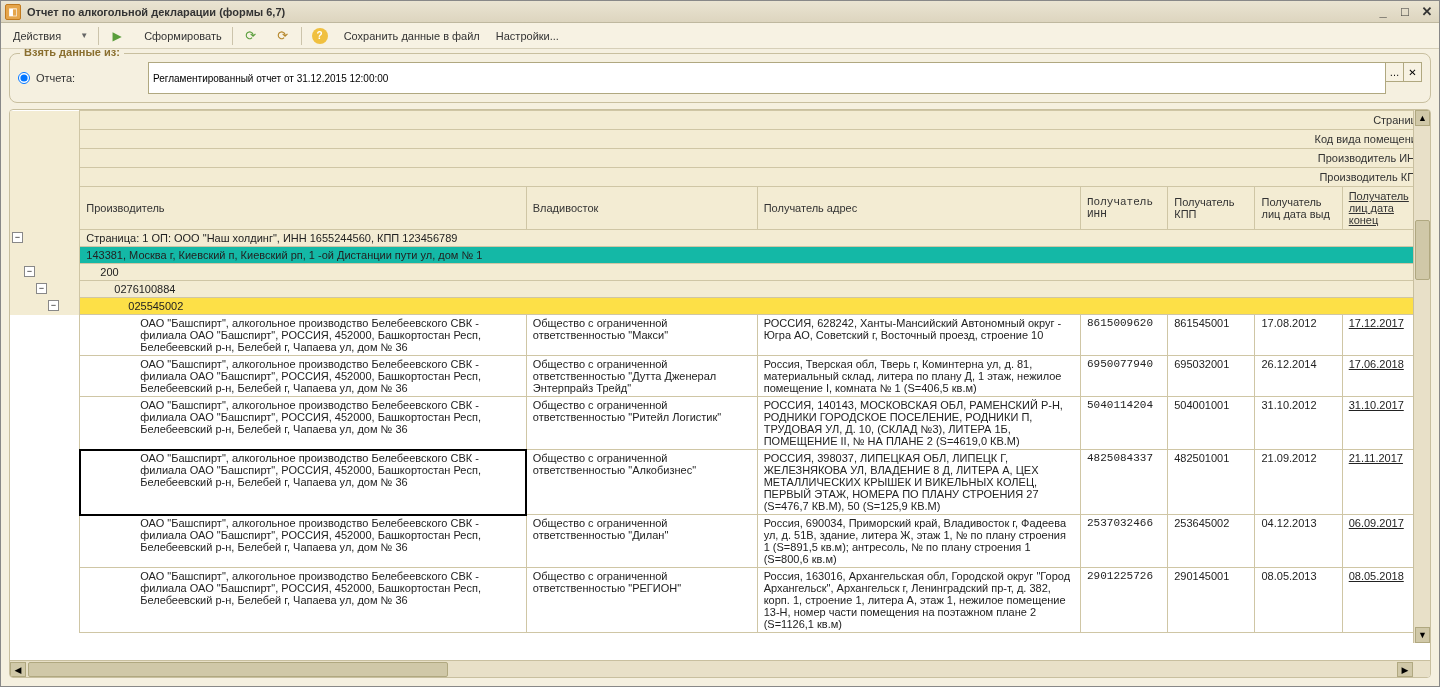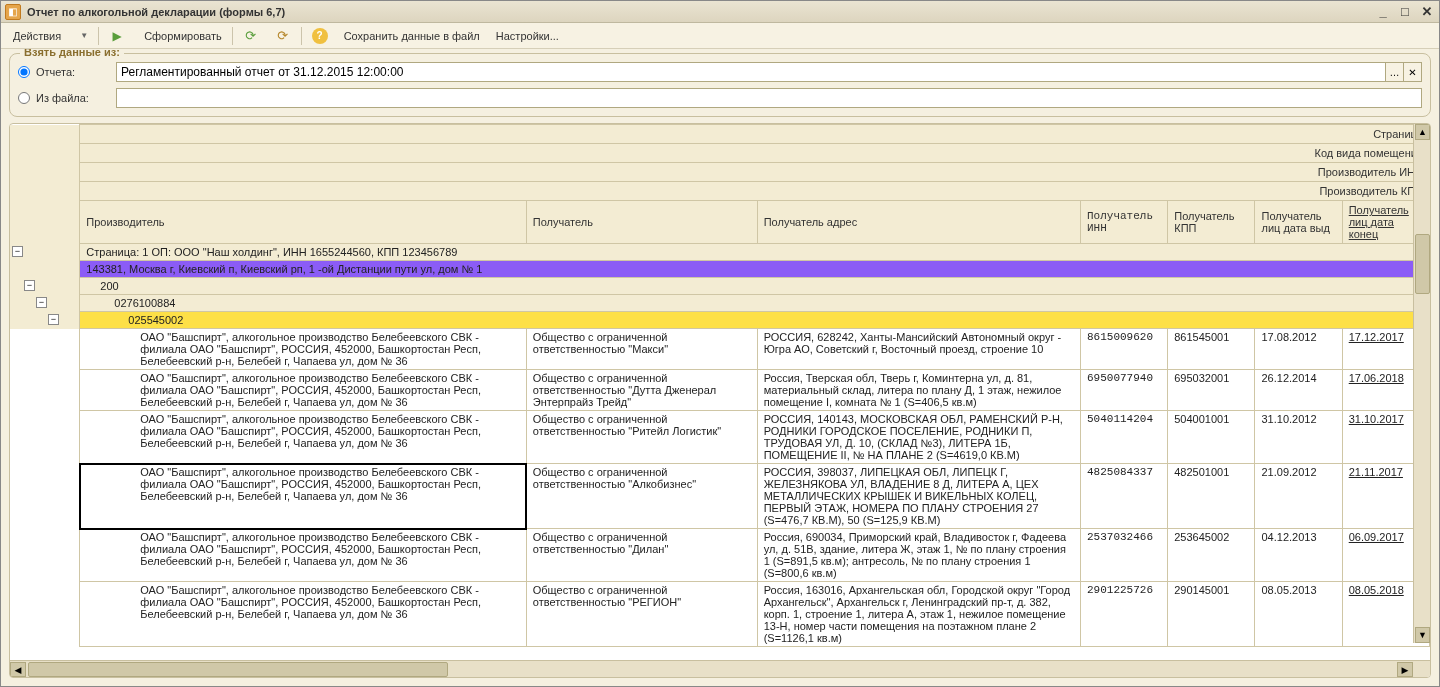--- a/index.html
+++ b/index.html
@@ -19,21 +19,21 @@
 .refresh-icon2 { color: #b5862a; font-size: 13px; }
 .help-icon { width: 16px; height: 16px; border-radius: 50%; background: #f0c040; color: #fff; font-size: 10px; font-weight: bold; display: flex; align-items: center; justify-content: center; }
 .sep { width: 1px; height: 18px; background: #ccc4ab; }
 .content { flex: 1; padding: 4px 8px 8px 8px; display: flex; flex-direction: column; overflow: hidden; }
 .fieldset { border: 1px solid #c8bf9f; border-radius: 8px; padding: 8px; margin-bottom: 6px; position: relative; }
 .fieldset-legend { position: absolute; top: -8px; left: 10px; background: #f5f0e0; padding: 0 4px; color: #8a6f2f; font-weight: bold; }
 .form-row { display: flex; align-items: center; margin-bottom: 6px; gap: 6px; }
 .form-row:last-child { margin-bottom: 0; }
 .radio { width: 12px; height: 12px; }
 .form-label { width: 74px; color: #333; }
-.text-input { flex: 1; height: 20px; border: 1px solid #b0a880; background: #fff; padding: 0 4px; font-size: 12px; }
+.text-input { flex: 1; height: 32px; border: 1px solid #b0a880; background: #fff; padding: 0 4px; font-size: 10px; margin-left: 32px; }
 .input-group { flex: 1; display: flex; }
 .input-btn { width: 18px; height: 20px; border: 1px solid #b0a880; border-left: none; background: #f7f2e3; display: flex; align-items: center; justify-content: center; font-size: 10px; cursor: pointer; }
 .grid-container { flex: 1; border: 1px solid #c8bf9f; border-radius: 4px; overflow: hidden; display: flex; flex-direction: column; background: #fff; position: relative; }
 .grid-scroll { flex: 1; overflow: hidden; position: relative; }
 .grid-table { border-collapse: collapse; width: 100%; }
 .header-cell { background: #f3ecd3; border: 1px solid #cfc6a5; padding: 3px 6px; text-align: left; font-weight: normal; color: #333; }
 .header-cell.merged { font-weight: normal; text-align: right; }
 .tree-col { background: #f3ecd3; border-right: 1px solid #cfc6a5; width: 68px; vertical-align: top; }
 .tree-toggle { width: 11px; height: 11px; border: 1px solid #888; display: inline-flex; align-items: center; justify-content: center; font-size: 9px; line-height: 1; background: #fff; cursor: pointer; margin: 2px; }
 .data-cell { border: 1px solid #cfc6a5; padding: 2px 6px; vertical-align: top; color: #222; }
@@ -104,25 +104,20 @@
       <div class="fieldset-legend">Взять данные из:</div>
       <div class="form-row">
         <input type="radio" class="radio" checked="" style="">
         <span class="form-label">Отчета:</span>
         <div class="input-group">
           <input class="text-input" value="Регламентированный отчет от 31.12.2015 12:00:00" style="">
           <div class="input-btn">…</div>
           <div class="input-btn">✕</div>
         </div>
       </div>
-      <div class="form-row">
-        <input type="radio" class="radio" style="">
-        <span class="form-label">Из файла:</span>
-        <input class="text-input" value="" style="">
-      </div>
     </div>
 
     <div class="grid-container">
       <div class="grid-scroll">
         <table class="grid-table">
 
           <tbody>
               <tr>
                 <td class="tree-col" rowspan="5"></td>
                 <td class="header-cell merged" colspan="7">Страница</td>
@@ -131,34 +126,34 @@
                 <td class="header-cell merged" colspan="7">Код вида помещение</td>
               </tr>
           <tr>
                 <td class="header-cell merged" colspan="7">Производитель ИНН</td>
               </tr>
           <tr>
                 <td class="header-cell merged" colspan="7">Производитель КПП</td>
               </tr>
           <tr>
             <td class="header-cell col-prod">Производитель</td>
-            <td class="header-cell col-recv">Получатель</td>
+            <td class="header-cell col-recv">Владивосток</td>
             <td class="header-cell col-addr">Получатель адрес</td>
             <td class="header-cell col-inn">Получатель ИНН</td>
             <td class="header-cell col-kpp">Получатель КПП</td>
             <td class="header-cell col-d1">Получатель лиц дата выд</td>
             <td class="header-cell col-d2">Получатель лиц дата конец</td>
           </tr>
 
           <tr class="group-row">
             <td class="tree-col" rowspan="2" style="vertical-align:top;"><span class="tree-toggle">−</span></td>
             <td class="data-cell" colspan="7" style="background:#f3ecd3;">Страница: 1 ОП: ООО "Наш холдинг", ИНН 1655244560, КПП 123456789</td>
           </tr>
           <tr class="group-row">
-            <td class="data-cell" colspan="7" style="background:#8b5cf6;">143381, Москва г, Киевский п, Киевский рп, 1 -ой Дистанции пути ул, дом № 1</td>
+            <td class="data-cell" colspan="7" style="background:#14b8a6;">143381, Москва г, Киевский п, Киевский рп, 1 -ой Дистанции пути ул, дом № 1</td>
           </tr>
           <tr class="group-row">
             <td class="tree-col"><span class="tree-indent" style="width:12px;"></span><span class="tree-toggle">−</span></td>
             <td class="data-cell" colspan="7" style="background:#f3ecd3; padding-left:20px;">200</td>
           </tr>
           <tr class="group-row">
             <td class="tree-col"><span class="tree-indent" style="width:24px;"></span><span class="tree-toggle">−</span></td>
             <td class="data-cell" colspan="7" style="background:#f3ecd3; padding-left:34px;">0276100884</td>
           </tr>
           <tr class="group-row">

